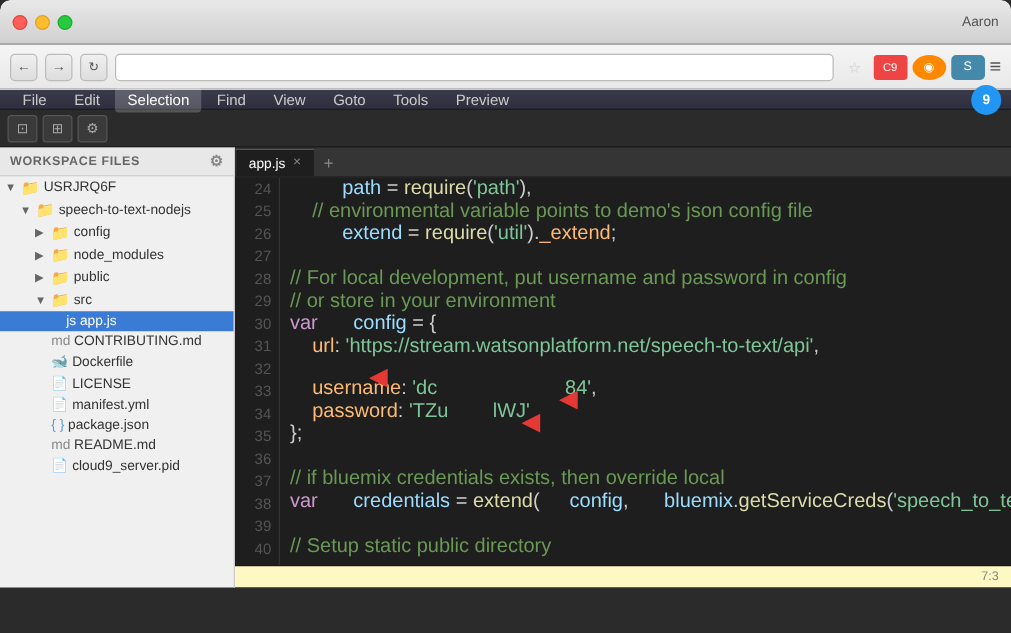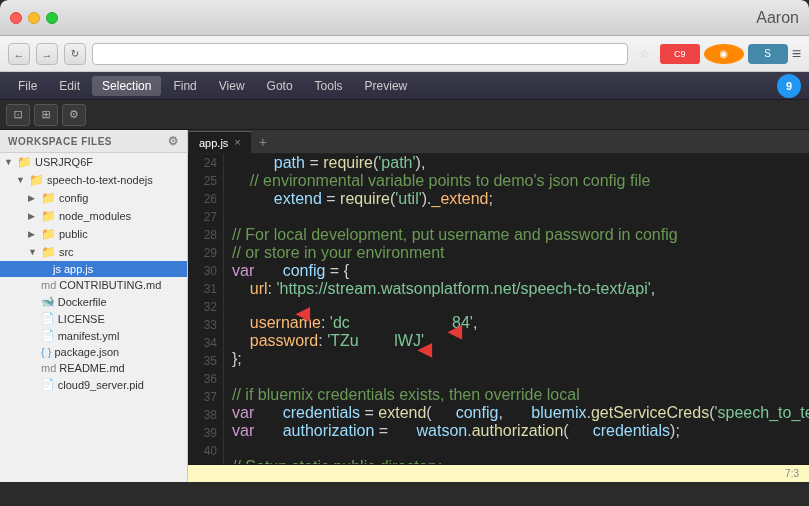--- a/index.html
+++ b/index.html
@@ -38,21 +38,21 @@
     .title-bar-center {
       position: absolute;
       left: 50%;
       transform: translateX(-50%);
       font-size: 12px;
       color: #555;
     }
     .title-bar-right {
       margin-left: auto;
       padding-right: 10px;
-      font-size: 16px;
+      font-size: 11px;
       color: #555;
     }
 
     
     .browser-chrome {
       height: 36px;
       background: linear-gradient(to bottom, #f5f5f5, #e8e8e8);
       display: flex;
       align-items: center;
       padding: 0 8px;
@@ -105,36 +105,36 @@
     .browser-icon {
       width: 22px;
       height: 22px;
       display: flex;
       align-items: center;
       justify-content: center;
       font-size: 12px;
     }
     .star-icon { color: #ccc; }
     .ext-icon {
-      width: 40px;
+      width: 27px;
       height: 20px;
       border-radius: 3px;
       display: flex;
       align-items: center;
       justify-content: center;
       font-size: 10px;
     }
     .ext-red { background: #e44; color: white; }
     .ext-orange { background: #f80; color: white; border-radius: 50%; }
     .ext-blue { background: #48a; color: white; border-radius: 4px; }
     .menu-dots { font-size: 16px; color: #555; }
 
     
     .menu-bar {
-      height: 28px;
+      height: 16px;
       background: linear-gradient(to bottom, #3a3a4a, #2e2e3e);
       display: flex;
       align-items: center;
       padding: 0 8px;
       gap: 2px;
       border-bottom: 1px solid #1a1a2a;
     }
     .menu-item {
       padding: 3px 10px;
       font-size: 12px;
@@ -514,21 +514,20 @@
         <div class="code-line"><span class="comment">// For local development, put username and password in config</span></div>
         <div class="code-line"><span class="comment">// or store in your environment</span></div>
         <div class="code-line"><span class="kw">var</span> <span class="var">config</span> <span class="punc">= {</span></div>
         <div class="code-line">    <span class="prop">url</span><span class="punc">:</span> <span class="str">'https://stream.watsonplatform.net/speech-to-text/api'</span><span class="punc">,</span></div>
         <div class="code-line" style="position:relative;margin-top:16px;">    <span class="prop">username</span><span class="punc">:</span> <span class="str">'dc&nbsp;&nbsp;&nbsp;&nbsp;&nbsp;&nbsp;&nbsp;&nbsp;&nbsp;&nbsp;&nbsp;&nbsp;&nbsp;&nbsp;&nbsp;&nbsp;&nbsp;&nbsp;&nbsp;&nbsp;&nbsp;&nbsp;&nbsp;84'</span><span class="punc">,</span></div>
         <div class="code-line">    <span class="prop">password</span><span class="punc">:</span> <span class="str">'TZu&nbsp;&nbsp;&nbsp;&nbsp;&nbsp;&nbsp;&nbsp;&nbsp;lWJ'</span></div>
         <div class="code-line"><span class="punc">};</span></div>
         <div class="code-line">&nbsp;</div>
         <div class="code-line"><span class="comment">// if bluemix credentials exists, then override local</span></div>
         <div class="code-line"><span class="kw">var</span> <span class="var">credentials</span> <span class="punc">=</span> <span class="fn">extend</span><span class="punc">(</span><span class="var">config</span><span class="punc">,</span> <span class="var">bluemix</span><span class="punc">.</span><span class="fn">getServiceCreds</span><span class="punc">(</span><span class="str">'speech_to_text'</span><span class="punc">));</span></div>
-        <div class="code-line"><span class="kw">var</span> <span class="var">authorization</span> <span class="punc">=</span> <span class="var">watson</span><span class="punc">.</span><span class="fn">authorization</span><span class="punc">(</span><span class="var">credentials</span><span class="punc">);</span></div>
         <div class="code-line">&nbsp;</div>
         <div class="code-line"><span class="comment">// Setup static public directory</span></div>
 
       </div>
 
       <div style="position:absolute; left: 108px; top: 148px; color:#e53935; font-size:18px; pointer-events:none; font-weight:bold;">◀</div>
 
       <div style="position:absolute; left: 260px; top: 166px; color:#e53935; font-size:18px; pointer-events:none; font-weight:bold;">◀</div>
 
       <div style="position:absolute; left: 230px; top: 184px; color:#e53935; font-size:18px; pointer-events:none; font-weight:bold;">◀</div>

